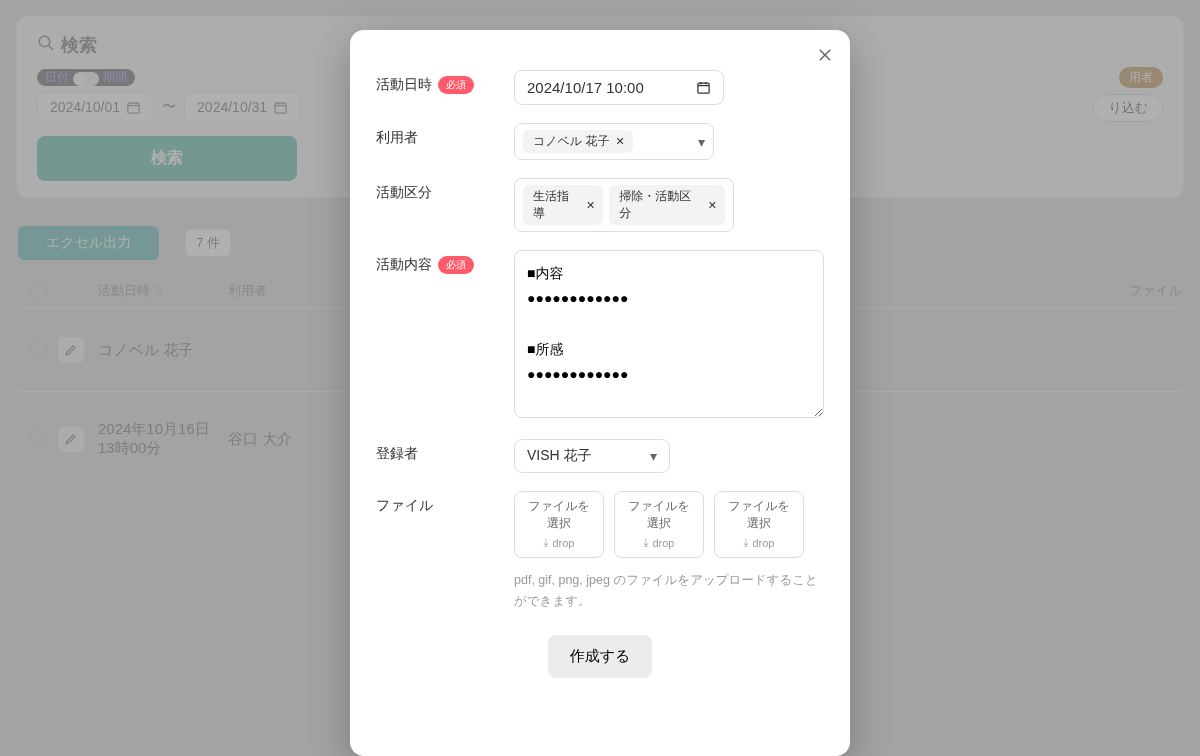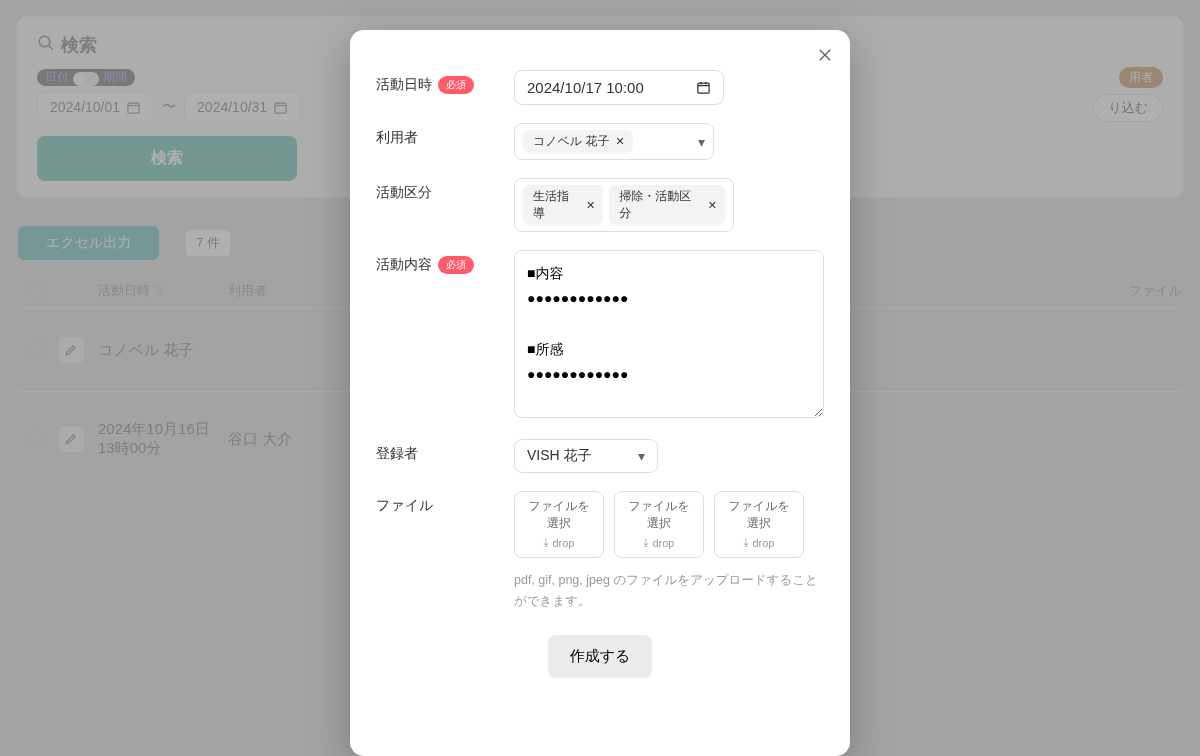--- a/index.html
+++ b/index.html
@@ -49,21 +49,21 @@
     .form-label { width: 120px; font-size: 14px; font-weight: 500; display: flex; align-items: flex-start; gap: 6px; padding-top: 6px; }
     .req { background: #ff5b6a; color: #fff; font-size: 10px; border-radius: 999px; padding: 2px 8px; }
     .form-field { flex: 1; }
     .input-like { border: 1px solid #ddd; border-radius: 8px; padding: 8px 12px; display: flex; align-items: center; gap: 8px; justify-content: space-between; }
     .input-date { font-size: 15px; }
     .chips { border: 1px solid #ddd; border-radius: 8px; padding: 6px 8px; display: flex; align-items: center; gap: 6px; min-height: 36px; }
     .chip { background: #f3f3f3; border-radius: 6px; padding: 3px 8px 3px 10px; font-size: 12px; display: flex; align-items: center; gap: 6px; }
     .chip .x { font-size: 11px; cursor: pointer; }
     .caret { margin-left: auto; color: #666; }
     textarea.ta { width: 100%; border: 1px solid #ddd; border-radius: 8px; padding: 10px 12px; font-size: 14px; font-family: inherit; height: 168px; resize: vertical; line-height: 1.8; }
-    .select-like { border: 1px solid #ddd; border-radius: 8px; padding: 7px 12px; display: flex; align-items: center; gap: 2px; width: 144px; font-size: 14px; }
+    .select-like { border: 1px solid #ddd; border-radius: 8px; padding: 7px 12px; display: flex; align-items: center; gap: 2px; width: 156px; font-size: 14px; }
     .file-boxes { display: flex; gap: 10px; }
     .file-box { border: 1px solid #ddd; border-radius: 8px; padding: 6px 10px 8px 10px; font-size: 12px; color: #666; text-align: center; width: 90px; }
     .file-box .drop { display: flex; align-items: center; justify-content: center; gap: 4px; margin-top: 4px; color: #999; font-size: 11px; }
     .help { color: #9a9a9a; font-size: 12.5px; margin-top: 12px; line-height: 1.7; }
     .submit-wrap { display: flex; justify-content: center; margin-top: 22px; }
     .submit-btn { background: #ececec; border: none; border-radius: 8px; padding: 12px 22px; font-size: 15px; }
 
     .svg-cal { width: 15px; height: 15px; }
   </style>
 </head>

